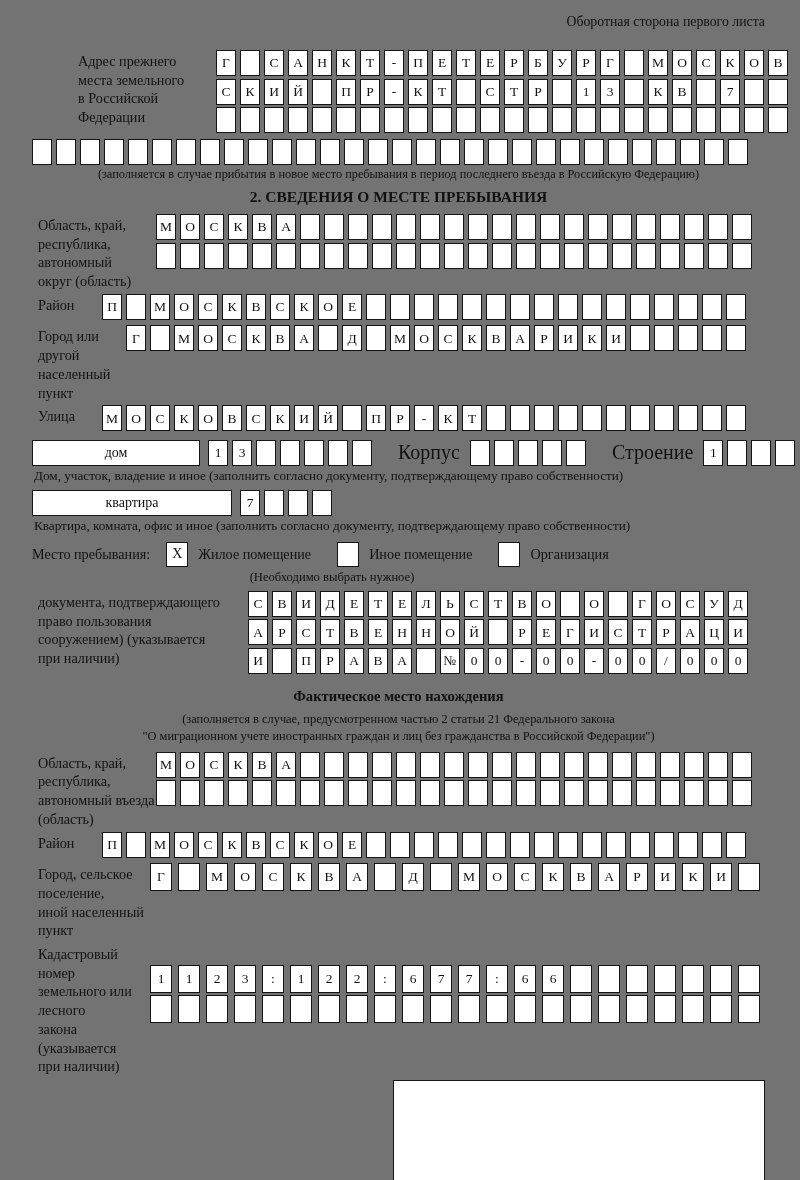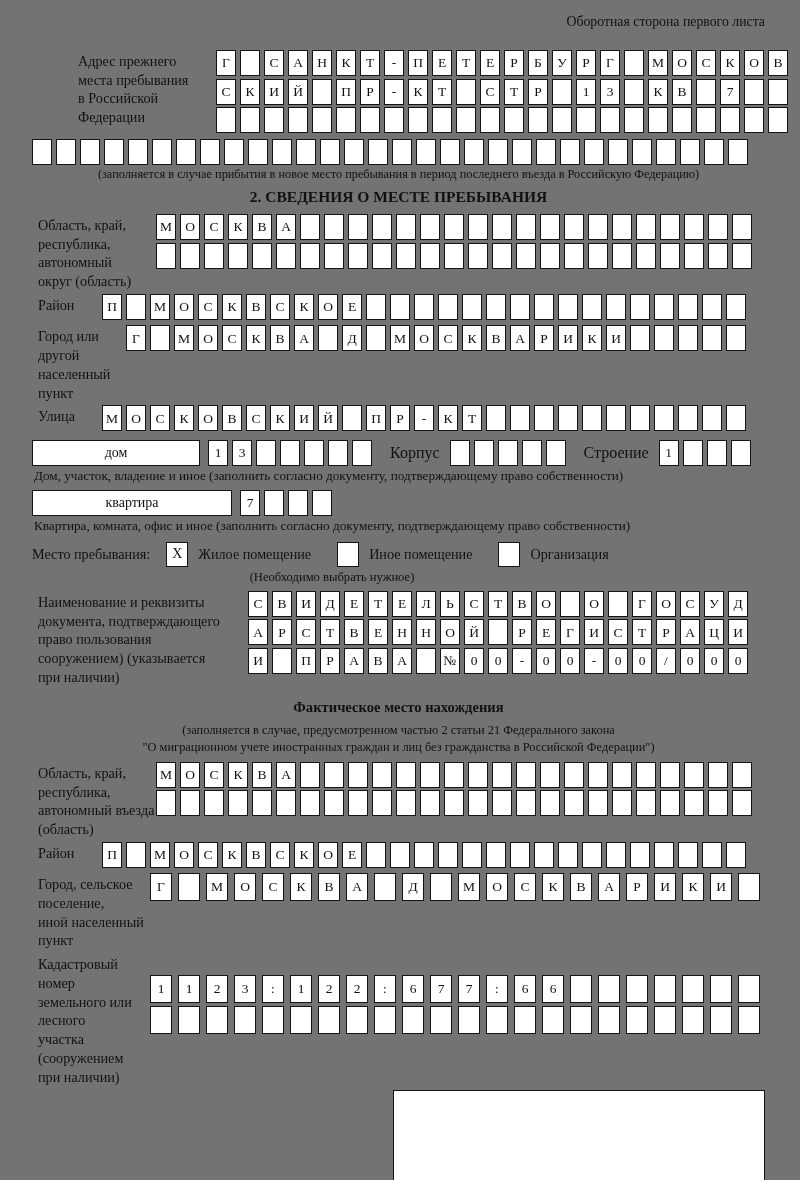--- a/index.html
+++ b/index.html
@@ -39,21 +39,21 @@
   .fact-title{font-size:14.6px;font-weight:bold;text-align:center;margin:12px 0 6px 0;}
   .caption{font-size:13.2px;margin:1px 0 6px 2px;}
   .inline-row{display:flex;align-items:center;margin:6px 0 2px 0;}
   .widebox{
     box-sizing:border-box;border:1.6px solid #141414;background:#fff;
     height:26px;display:flex;align-items:center;justify-content:center;
     font-size:14px;flex:0 0 auto;margin-right:8px;
   }
   .widebox.dom{width:168px;}
   .widebox.kv{width:200px;}
-  .midlabel{font-size:16px;margin:0 10px 0 14px;text-align:right;}
+  .midlabel{font-size:20px;margin:0 10px 0 22px;text-align:right;}
   .mesto-row{display:flex;align-items:center;margin:8px 0 0 0;}
   .mesto-label{font-size:14.2px;margin-right:16px;}
   .checkcell{
     box-sizing:border-box;width:22px;height:25px;border:1.6px solid #141414;
     display:inline-flex;align-items:center;justify-content:center;
     font-size:14px;background:#fff;flex:0 0 auto;
   }
   .optlabel{font-size:14.2px;margin:0 26px 0 10px;}
   .opt{display:flex;align-items:center;}
   .mesto-note{font-size:12.6px;margin:3px 0 6px 150px;width:300px;text-align:center;}
@@ -67,21 +67,21 @@
 </head>
 <body>
 
 <div class="page">
 
   <div class="hdr">Оборотная сторона первого листа</div>
 
   <div class="field">
     <div class="flabel w-prev">
         <span class="lline">Адрес прежнего</span>
-        <span class="lline">места пребывания</span>
+        <span class="lline">места земельного</span>
         <span class="lline">в Российской</span>
         <span class="lline">Федерации</span>
       </div>
     <div class="rows">
       <div class="cellrow">
           <span class="cell">Г</span>
           <span class="cell">&nbsp;</span>
           <span class="cell">С</span>
           <span class="cell">А</span>
           <span class="cell">Н</span>
@@ -423,21 +423,20 @@
     </div>
     <div class="opt">
       <span class="checkcell">&nbsp;</span>
       <span class="optlabel">Организация</span>
     </div>
   </div>
   <div class="mesto-note">(Необходимо выбрать нужное)</div>
 
   <div class="field">
     <div class="flabel w-doc">
-        <span class="lline">Наименование и реквизиты</span>
         <span class="lline">документа, подтверждающего</span>
         <span class="lline">право пользования</span>
         <span class="lline">сооружением) (указывается</span>
         <span class="lline">при наличии)</span>
       </div>
     <div class="rows">
       <div class="cellrow">
           <span class="cell">С</span>
           <span class="cell">В</span>
           <span class="cell">И</span>
@@ -647,21 +646,21 @@
           <span class="cell big">И</span>
           <span class="cell big">&nbsp;</span>
         </div>
     </div>
   </div>
 
   <div class="field">
     <div class="flabel w-gor2">
         <span class="lline">Кадастровый номер</span>
         <span class="lline">земельного или лесного</span>
-        <span class="lline">участка (сооружением</span>
+        <span class="lline">закона (указывается</span>
         <span class="lline">при наличии)</span>
       </div>
     <div class="rows" style="padding-top:22px;">
       <div class="cellrow">
           <span class="cell big">1</span>
           <span class="cell big">1</span>
           <span class="cell big">2</span>
           <span class="cell big">3</span>
           <span class="cell big">:</span>
           <span class="cell big">1</span>

